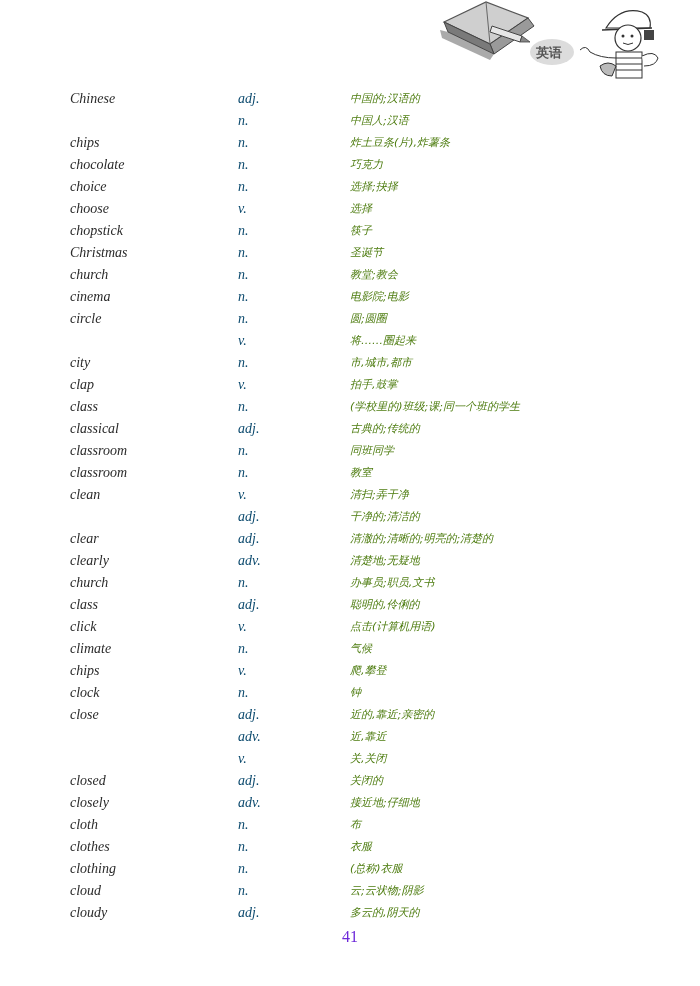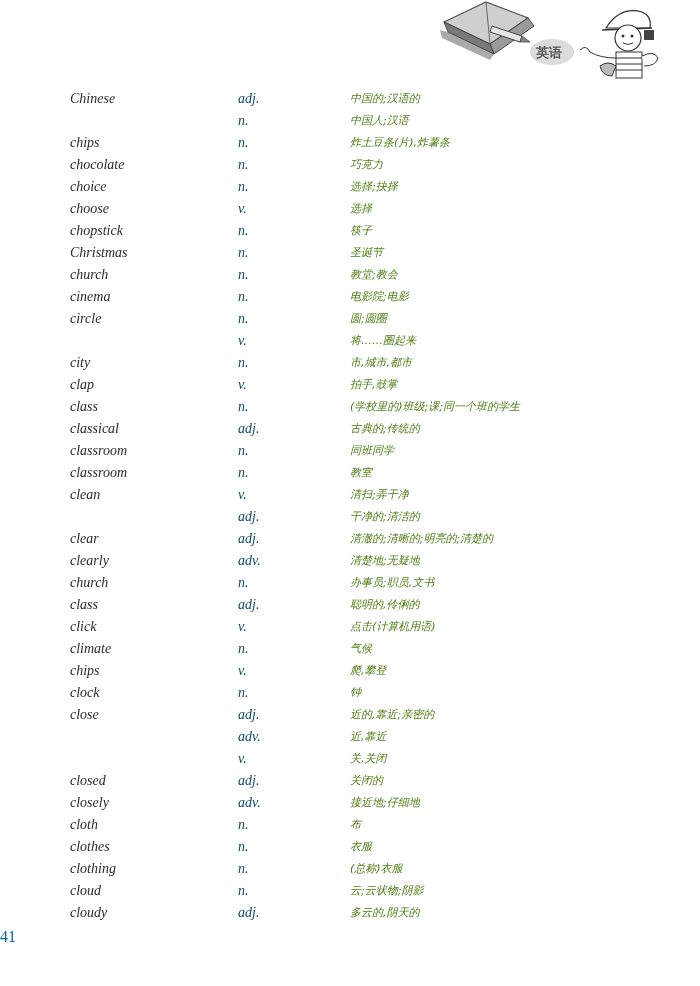--- a/index.html
+++ b/index.html
@@ -6,21 +6,21 @@
   body {
     width: 700px; height: 986px; background: #ffffff; position: relative; overflow: hidden;
     font-family: "DejaVu Serif", "Liberation Serif", serif; color: #222;
   }
   .header-art { position: absolute; left: 430px; top: 0; width: 270px; height: 82px; text-align: center; }
   .vocab { position: absolute; left: 70px; top: 88px; width: 560px; font-style: italic; }
   .row { position: relative; height: 22px; font-size: 14px; line-height: 22px; }
   .word { position: absolute; left: 0; font-family: "Liberation Serif", serif; font-size: 14px; color: #2a2a2a; }
   .pos { position: absolute; left: 168px; font-family: "Liberation Serif", serif; font-size: 14px; color: #0c4a6e; }
   .def { position: absolute; left: 280px; font-family: "DejaVu Sans", sans-serif; font-size: 11px; color: #4d7c0f; white-space: nowrap; }
-  .page-num { position: absolute; left: 0; right: 0; top: 928px; text-align: left; font-family: "Liberation Serif", serif; font-size: 16px; color: #0369a1; }
+  .page-num { position: absolute; left: 0; right: 0; top: 928px; text-align: center; font-family: "Liberation Serif", serif; font-size: 16px; color: #6d28d9; }
   .badge-text { font-family: "DejaVu Sans", sans-serif; font-weight: bold; font-size: 13px; fill: #555; }
 </style>
 </head>
 <body>
 
 <div class="header-art">
   <svg width="270" height="82" viewBox="0 0 270 82" xmlns="http://www.w3.org/2000/svg">
 
     <g>
       <polygon points="14,22 56,2 98,18 60,44" fill="#cfcfcf" stroke="#555" stroke-width="1.2"></polygon>

